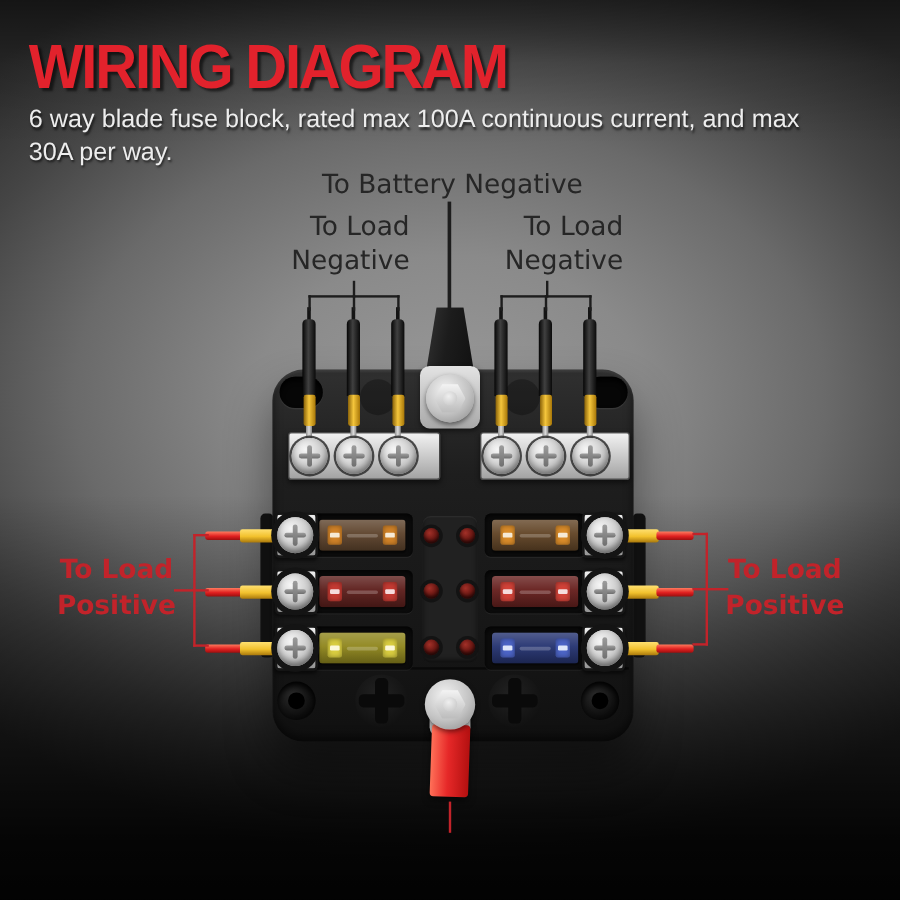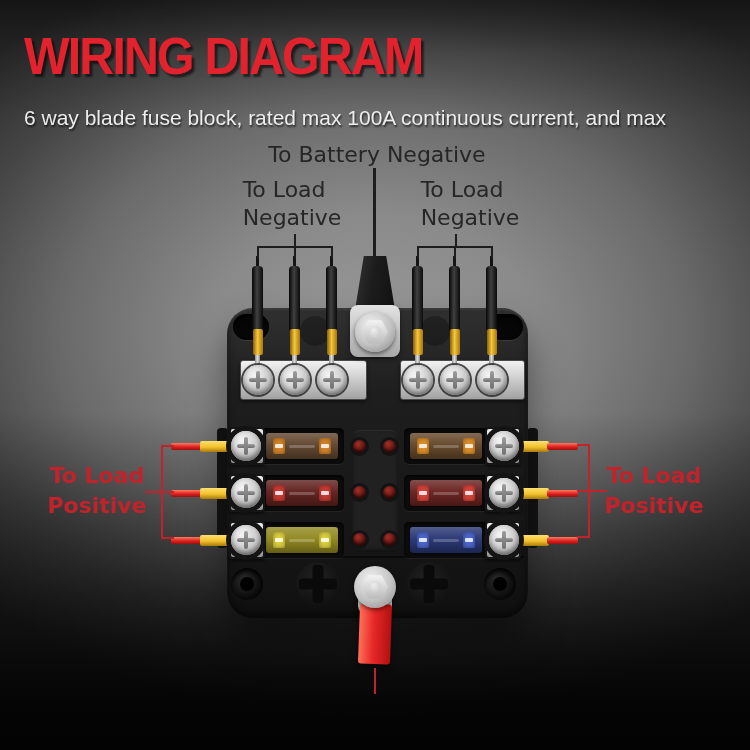--- a/index.html
+++ b/index.html
@@ -12,24 +12,24 @@
       linear-gradient(to bottom, rgba(0,0,0,0) 55%, rgba(0,0,0,0.45) 76%, rgba(0,0,0,0.88) 93%, rgba(0,0,0,0.94) 100%),
       radial-gradient(ellipse 540px 390px at 50% 44%, #989898 0%, #8a8a8a 30%, #6a6a6a 58%, #454545 80%, #2a2a2a 100%);
   }
   .abs{position:absolute;}
   
   .title{
     left:24px;top:26px;font-size:52px;font-weight:700;letter-spacing:-2px;
     color:var(--accent-red);transform:scaleX(0.93);transform-origin:left top;
     text-shadow:3px 3px 2px rgba(5,5,5,0.6);white-space:nowrap;
   }
-  .subtitle{left:24px;top:104px;font-size:21px;line-height:27px;color:var(--subtitle-white);
+  .subtitle{left:24px;top:86px;font-size:21px;line-height:27px;color:var(--subtitle-white);
     text-shadow:1px 2px 2px rgba(0,0,0,0.65);}
   .lbl-dark{font-family:"DejaVu Sans",sans-serif;color:var(--dark-label);font-size:22px;line-height:28px;
-    text-align:left;transform:translateX(-50%);white-space:nowrap;}
+    text-align:right;transform:translateX(-50%);white-space:nowrap;}
   .lbl-red{font-family:"DejaVu Sans",sans-serif;color:var(--callout-red);font-size:22px;line-height:30px;
     font-weight:700;text-align:center;transform:translateX(-50%);white-space:nowrap;}
   
   .kline{position:absolute;background:var(--dark-line);z-index:8;}
   .rline{position:absolute;background:var(--callout-red);z-index:8;}
   
   .body{left:227px;top:308px;width:301px;height:310px;border-radius:26px;z-index:2;
     background:linear-gradient(180deg,#303030,#1e1e1e 28%,#171717 68%,#101010);
     box-shadow:inset 0 2px 2px rgba(255,255,255,0.08), inset 0 -4px 8px rgba(0,0,0,0.6), 0 22px 38px rgba(0,0,0,0.45);}
   .side-tab{width:11px;height:120px;background:#141414;border-radius:4px;top:428px;z-index:1;}
@@ -102,20 +102,21 @@
     background:linear-gradient(90deg,#ff7058,var(--strap-red) 45%,#b31010);box-shadow:0 3px 6px rgba(0,0,0,0.5);}
 </style>
 </head>
 <body>
 
 <div id="stage" style="--accent-red: #e2222c; --subtitle-white: #ededed; --dark-label: #262626; --callout-red: #c2232a; --dark-line: #1d1d1d; --wire-red: #e02020; --ferrule-yellow: #f2c12d; --strap-red: #e62828; --led-red: #641511; --bus-silver: #d6d6d6; --body-black: #1b1b1b;">
 
   <div class="abs title">WIRING DIAGRAM</div>
   <div class="abs subtitle">
     <div>6 way blade fuse block, rated max 100A continuous current, and max</div>
+    <div>30A per way.</div>
   </div>
 
   <div class="abs lbl-dark" style="left:377px;top:141px;">To Battery Negative</div>
   <div class="abs lbl-dark" style="left:292px;top:176px;">
     <div>To Load</div>
     <div>Negative</div>
   </div>
   <div class="abs lbl-dark" style="left:470px;top:176px;">
     <div>To Load</div>
     <div>Negative</div>

